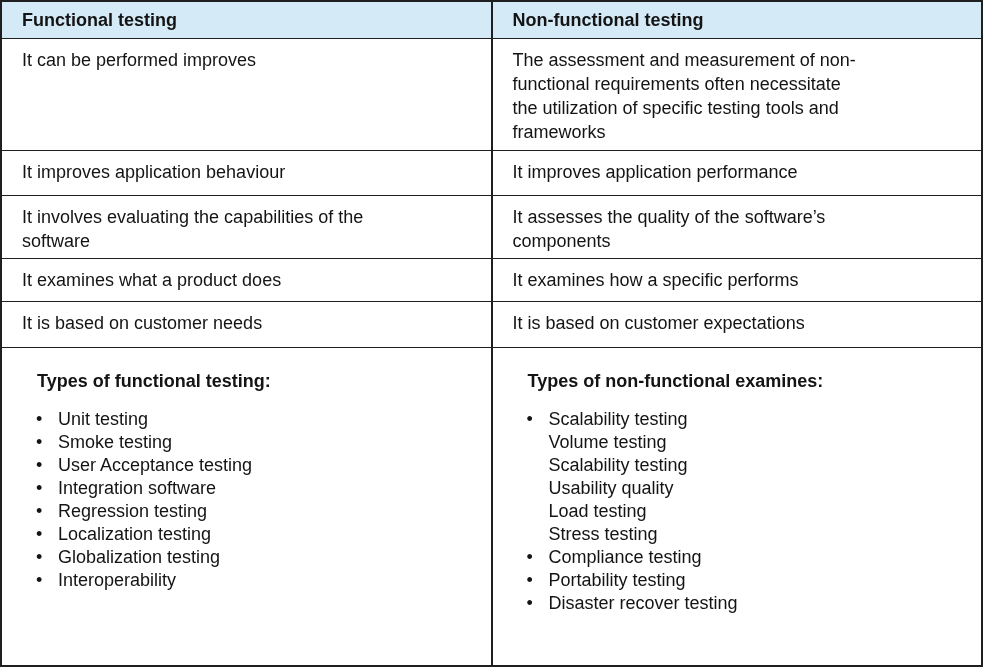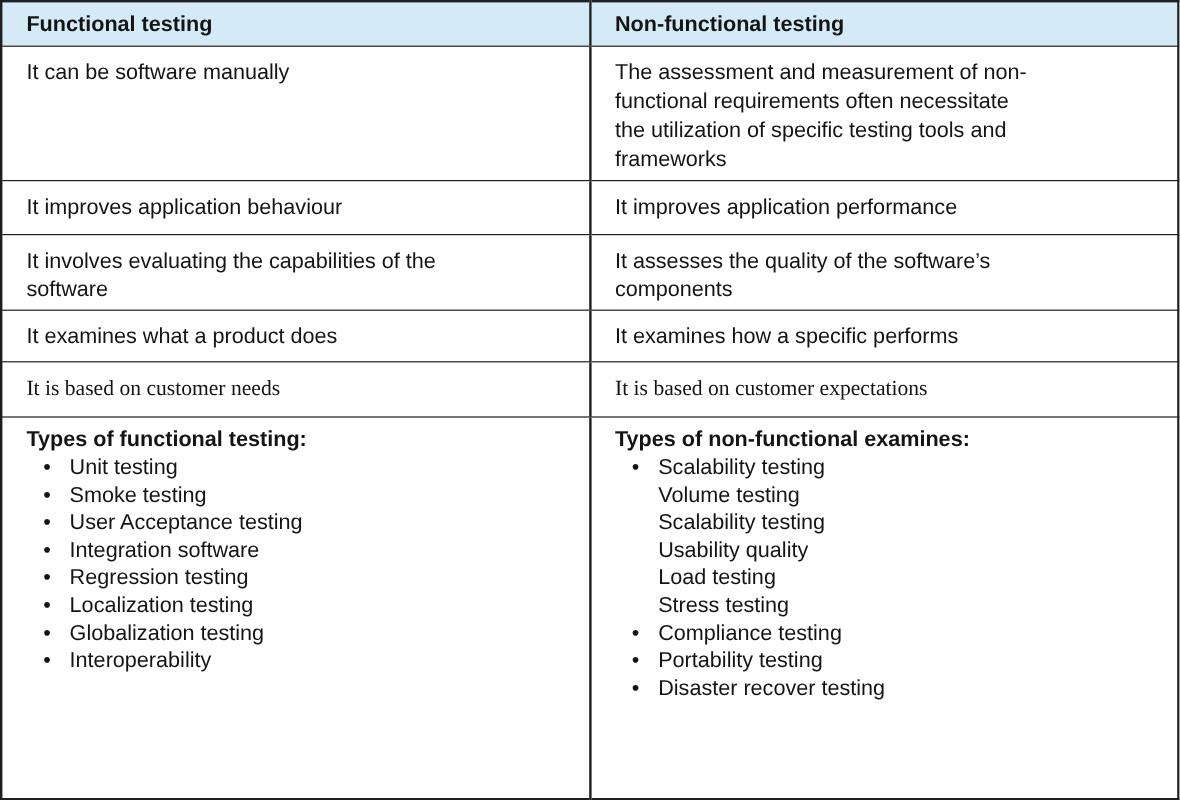--- a/index.html
+++ b/index.html
@@ -41,28 +41,28 @@
   }
   table.cmp td:first-child, table.cmp th:first-child{
     border-right:2px solid var(--border);
   }
   tr.h-head{height:37px;}
   tr.h-r1{height:71px;}
   tr.h-r2{height:112px;}
   tr.h-r3{height:45px;}
   tr.h-r4{height:63px;}
   tr.h-r5{height:43px;}
-  tr.h-r6{height:46px;font-family:Liberation Serif, serif;}
+  tr.h-r6{height:46px;}
   tr.h-types{height:auto;}
   tr.h-types td{padding-top:7px;}
   .cell-text{white-space:pre-line;}
   .types-title{
     font-weight:bold;
     line-height:23px;
-    margin:0;
+    margin:15px;
   }
   .type-list{margin:0;padding:0;}
   .li{
     display:flex;
     align-items:flex-start;
     line-height:23px;
   }
   .bullet{
     width:22px;
     margin-left:14px;
@@ -81,21 +81,21 @@
   <tbody>
       <tr class="h-head">
     <th>
       <span class="cell-text">Functional testing</span>
     </th>
     <th>
       <span class="cell-text">Non-functional testing</span>
     </th>
   </tr>
   <tr class="h-r2">
-    <td><span class="cell-text">It can be software manually</span></td>
+    <td><span class="cell-text">It can be performed improves</span></td>
     <td><span class="cell-text">The assessment and measurement of non-
 functional requirements often necessitate
 the utilization of specific testing tools and
 frameworks</span></td>
   </tr>
   <tr class="h-r3">
     <td><span class="cell-text">It improves application behaviour</span></td>
     <td><span class="cell-text">It improves application performance</span></td>
   </tr>
   <tr class="h-r4">

